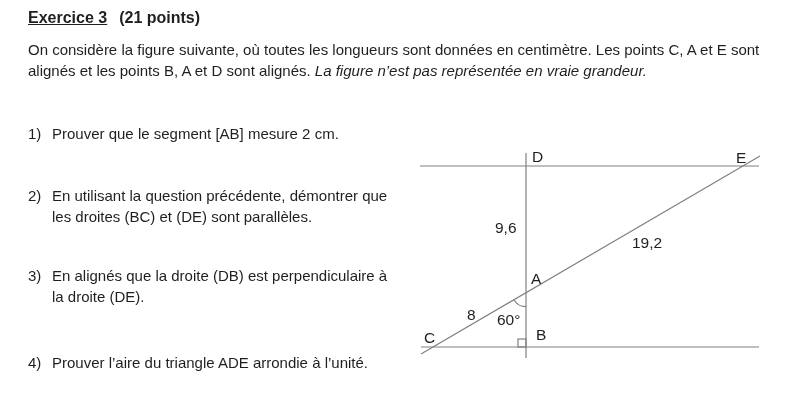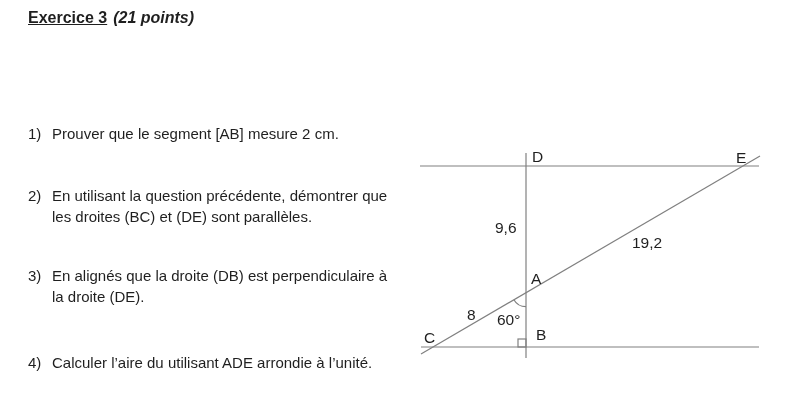--- a/index.html
+++ b/index.html
@@ -20,24 +20,23 @@
   .title {
     position: absolute;
     left: 28px;
     top: 9px;
     font-size: 16px;
     font-weight: bold;
     white-space: nowrap;
   }
   .title .heading {
     text-decoration: underline;
-    margin-right: 6px;
+    margin-right: 12px;
   }
   .title .points {
-    font-style: italic;
   }
   .intro {
     position: absolute;
     left: 28px;
     top: 39px;
     width: 762px;
     font-size: 15px;
     line-height: 21px;
   }
   .intro .it {
@@ -80,39 +79,42 @@
 </style>
 </head>
 <body>
 
 <div class="sheet">
 
   <div class="title">
     <span class="heading">Exercice 3</span><span class="points">(21 points)</span>
   </div>
 
+  <div class="intro">
+    <span>On considère la figure suivante, où toutes les longueurs sont données en centimètre. Les points C, A et E sont alignés et les points B, A et D sont alignés. </span><span class="it">La figure n’est pas représentée en vraie grandeur.</span>
+  </div>
 
   <div class="question" id="q1">
     <span class="qnum">1)</span>
     <span class="qtext">Prouver que le segment [AB] mesure 2 cm.</span>
   </div>
 
   <div class="question" id="q2">
     <span class="qnum">2)</span>
     <span class="qtext">En utilisant la question précédente, démontrer que les droites (BC) et (DE) sont parallèles.</span>
   </div>
 
   <div class="question" id="q3">
     <span class="qnum">3)</span>
     <span class="qtext">En alignés que la droite (DB) est perpendiculaire à la droite (DE).</span>
   </div>
 
   <div class="question" id="q4">
     <span class="qnum">4)</span>
-    <span class="qtext">Calculer l’aire du utilisant ADE arrondie à l’unité.</span>
+    <span class="qtext">Prouver l’aire du triangle ADE arrondie à l’unité.</span>
   </div>
 
   <svg class="figure" width="390" height="230" viewBox="0 0 390 230">
 
     <line x1="10" y1="26" x2="349" y2="26"></line>
 
     <line x1="11" y1="207" x2="349" y2="207"></line>
 
     <line x1="116" y1="13" x2="116" y2="218"></line>
 

